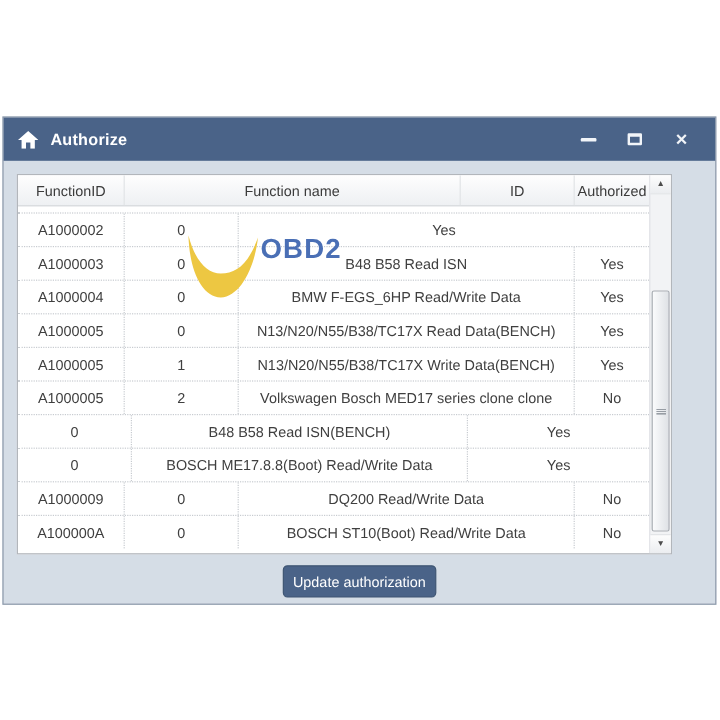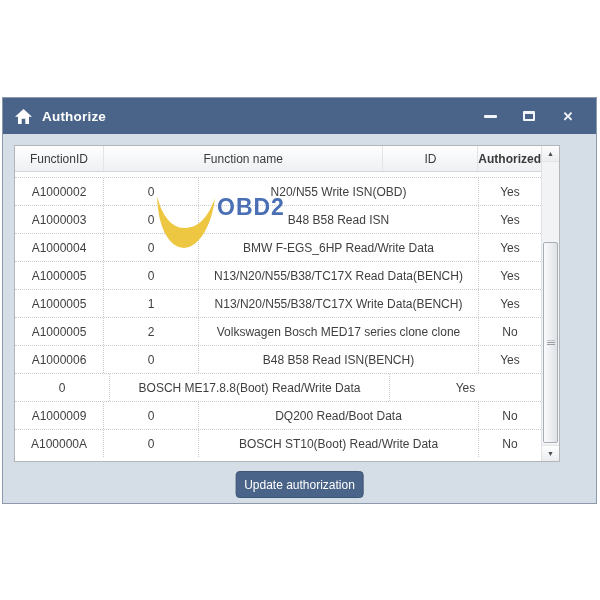--- a/index.html
+++ b/index.html
@@ -38,21 +38,21 @@
   }
   .thead {
     display:flex; height:26px; margin-right:18px;
     background:linear-gradient(#fefefe,#eef0f3);
     border-bottom:1px solid #d2d5d9;
   }
   .th {
     display:flex; align-items:center; justify-content:center;
     font-size:12px; color:#3b3b3b; border-right:1px solid #e2e4e7;
   }
-  .th:last-child { border-right:none;font-weight:bold; }
+  .th:last-child { border-right:none; }
   .c0 { width:89px; } .c1 { width:95px; } .c2 { width:280px; } .c3 { flex:1; }
 
   .row-spacer { height:5px; margin-right:18px; }
   .tbody { margin-right:18px; }
   .tr { display:flex; height:28px; border-top:1px dotted #c7cbd0; }
   .td {
     display:flex; align-items:center; justify-content:center;
     font-size:12px; color:#3f3f3f; border-right:1px dotted #c7cbd0;
     white-space:nowrap; overflow:hidden;
   }
@@ -133,21 +133,20 @@
           <div class="th c0">FunctionID</div>
           <div class="th c2">Function name</div>
           <div class="th c1">ID</div>
           <div class="th c3">Authorized</div>
         </div>
         <div class="row-spacer"></div>
         <div class="tbody">
   <div class="tr">
     <div class="td c0">A1000002</div>
     <div class="td c1">0</div>
-    <div class="td c2">N20/N55 Write ISN(OBD)</div>
     <div class="td c3">Yes</div>
   </div>
 
   <div class="tr">
     <div class="td c0">A1000003</div>
     <div class="td c1">0</div>
     <div class="td c2">B48 B58 Read ISN</div>
     <div class="td c3">Yes</div>
   </div>
 
@@ -173,36 +172,35 @@
   </div>
 
   <div class="tr">
     <div class="td c0">A1000005</div>
     <div class="td c1">2</div>
     <div class="td c2">Volkswagen Bosch MED17 series clone clone</div>
     <div class="td c3">No</div>
   </div>
 
   <div class="tr">
-    <div class="td c0">A1000006</div>
     <div class="td c1">0</div>
     <div class="td c2">B48 B58 Read ISN(BENCH)</div>
     <div class="td c3">Yes</div>
   </div>
 
   <div class="tr">
     <div class="td c1">0</div>
     <div class="td c2">BOSCH ME17.8.8(Boot) Read/Write Data</div>
     <div class="td c3">Yes</div>
   </div>
 
   <div class="tr">
     <div class="td c0">A1000009</div>
     <div class="td c1">0</div>
-    <div class="td c2">DQ200 Read/Boot Data</div>
+    <div class="td c2">DQ200 Read/Write Data</div>
     <div class="td c3">No</div>
   </div>
 
   <div class="tr">
     <div class="td c0">A100000A</div>
     <div class="td c1">0</div>
     <div class="td c2">BOSCH ST10(Boot) Read/Write Data</div>
     <div class="td c3">No</div>
   </div>
 </div>

